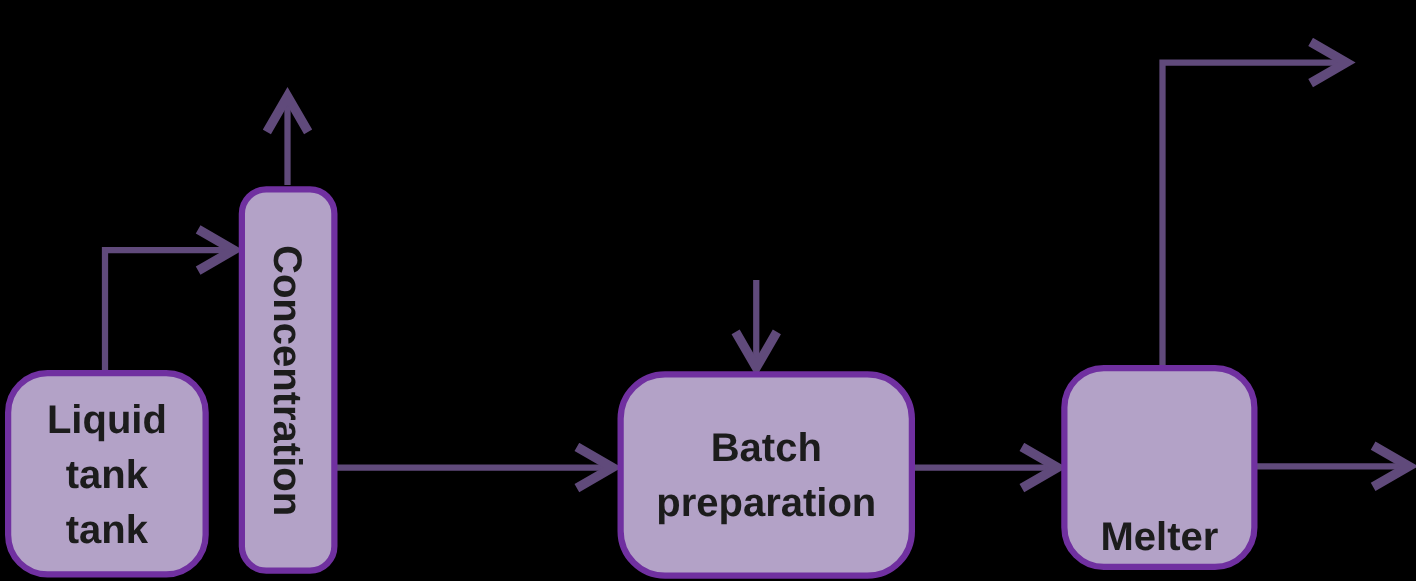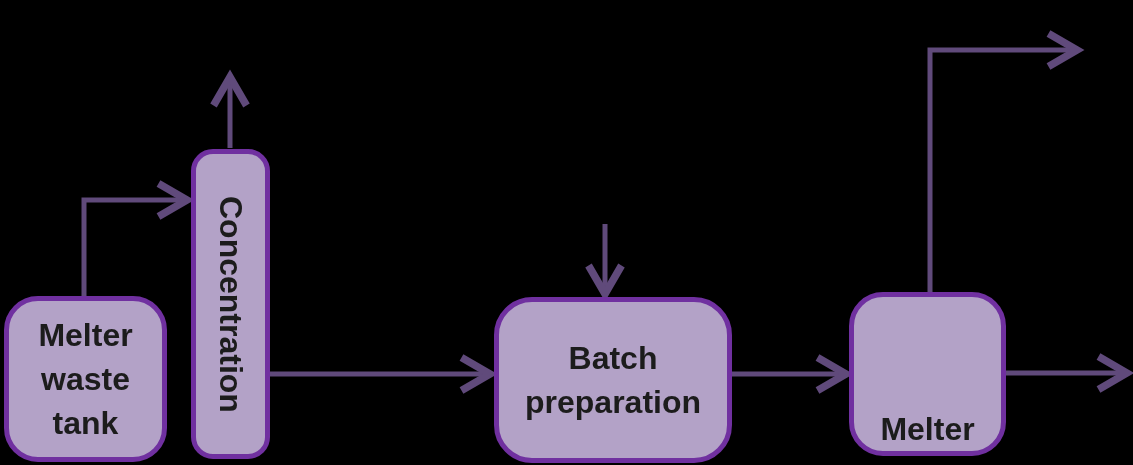--- a/index.html
+++ b/index.html
@@ -56,21 +56,21 @@
     <path d="M84,297 L84,200 L185,200" fill="none" stroke="#604a7b" stroke-width="5" marker-end="url(#chev)"></path>
     <path d="M230,148 L230,79" fill="none" stroke="#604a7b" stroke-width="5" marker-end="url(#chev)"></path>
     <path d="M268,374 L488,374" fill="none" stroke="#604a7b" stroke-width="5" marker-end="url(#chev)"></path>
     <path d="M605,224 L605,292" fill="none" stroke="#604a7b" stroke-width="5" marker-end="url(#chev)"></path>
     <path d="M731,374 L844,374" fill="none" stroke="#604a7b" stroke-width="5" marker-end="url(#chev)"></path>
     <path d="M930,292 L930,50 L1075,50" fill="none" stroke="#604a7b" stroke-width="5" marker-end="url(#chev)"></path>
     <path d="M1005,373 L1125,373" fill="none" stroke="#604a7b" stroke-width="5" marker-end="url(#chev)"></path>
   </svg>
 
   <div class="node node-tank">
-    <span>Melter waste tank</span>
+    <span>Liquid tank tank</span>
   </div>
 
   <div class="node node-concentration">
     <span class="vtext">Concentration</span>
   </div>
 
   <div class="node node-batch">
     <span>Batch preparation</span>
   </div>
 

